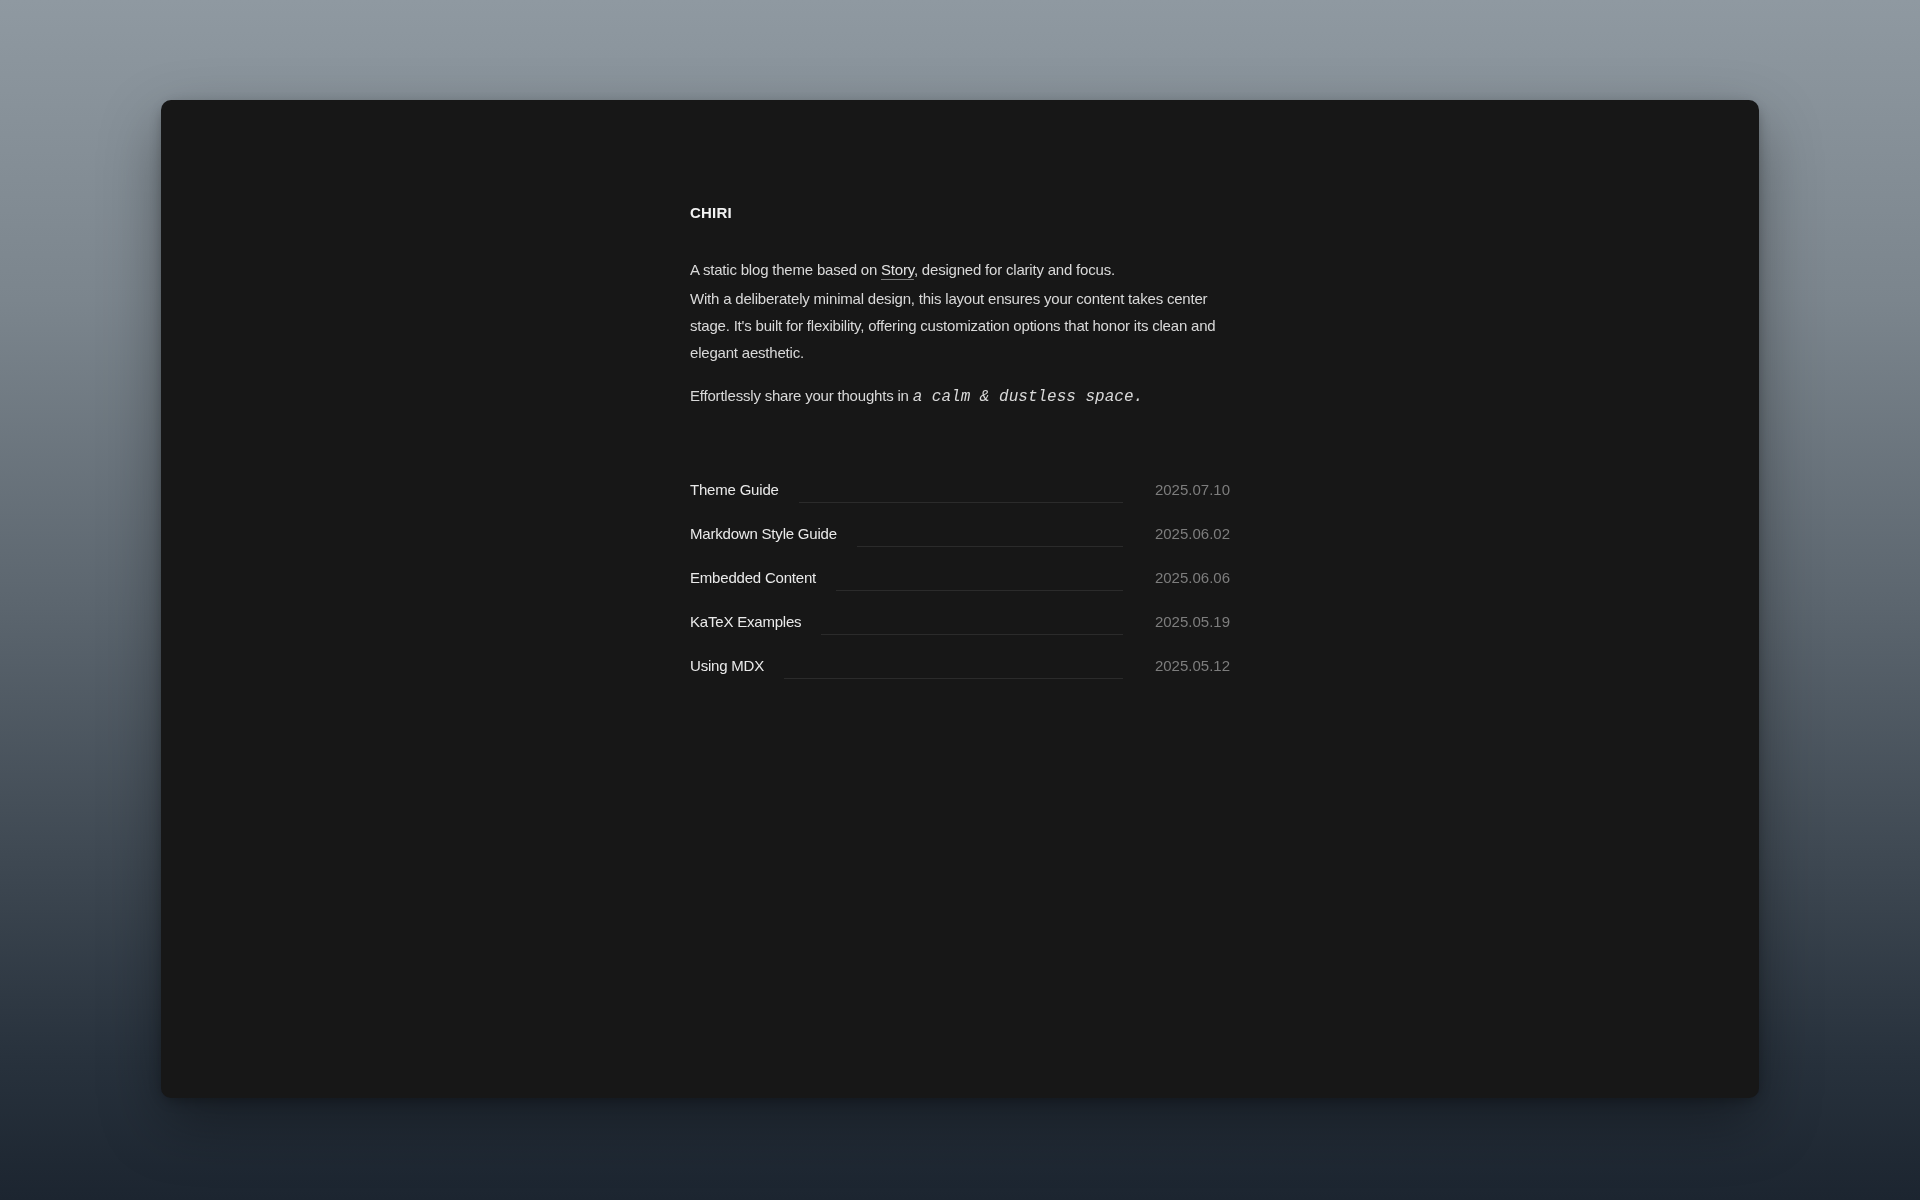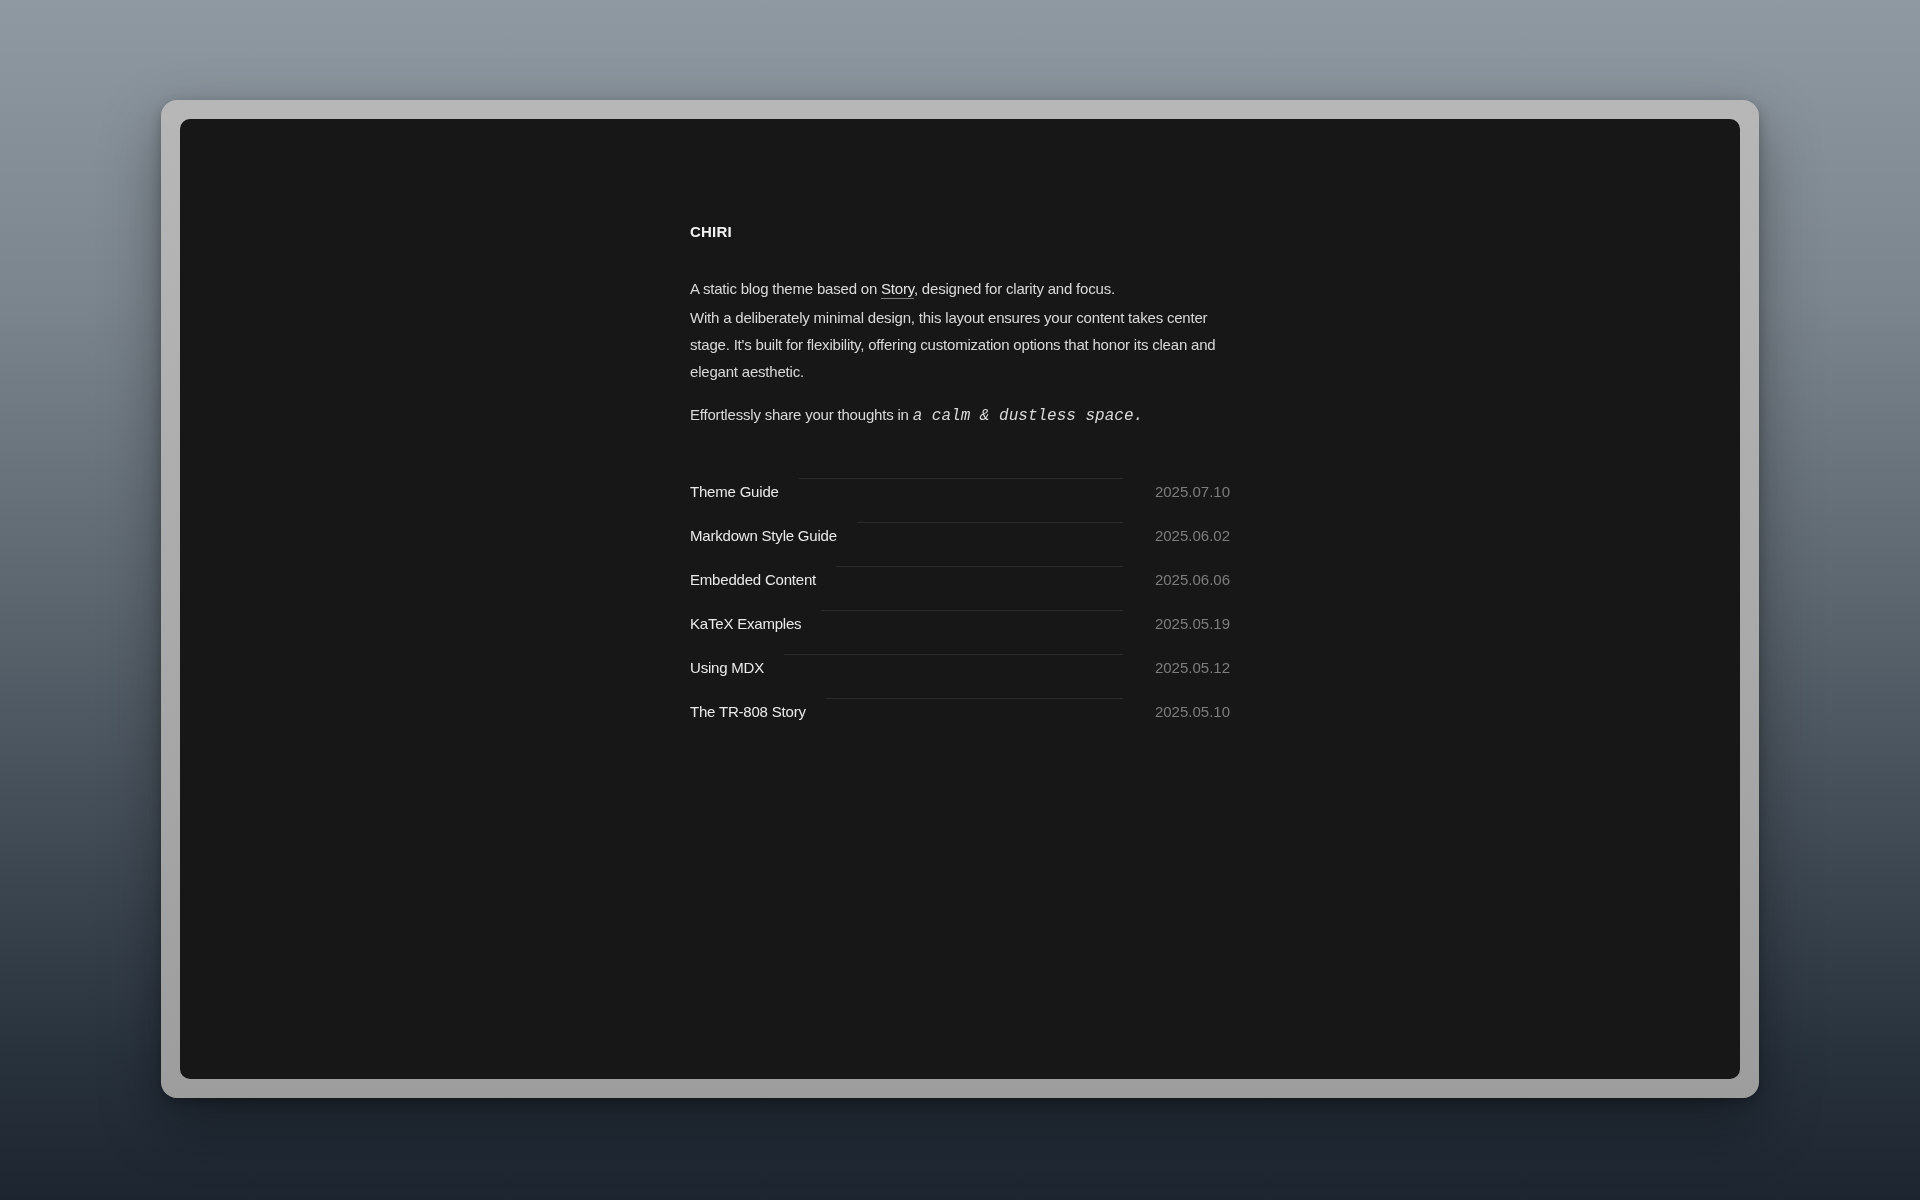--- a/index.html
+++ b/index.html
@@ -6,21 +6,21 @@
   html, body { width: 1920px; height: 1200px; overflow: hidden; }
   body {
     font-family: "Liberation Sans", "DejaVu Sans", sans-serif;
     background: linear-gradient(180deg,
       #8f99a1 0%, #7b858d 25%, #5c666f 50%, #3e4852 72%, #28323d 88%, #1c2530 100%);
   }
   .device-frame {
     position: absolute;
     left: 161px; top: 100px;
     width: 1598px; height: 998px;
-    padding: 19px;
+    padding: 0;
     border-radius: 16px;
     background: linear-gradient(180deg, #b7b7b7 0%, #a9a9a9 55%, #9d9d9d 100%);
     box-shadow: 0 24px 60px rgba(0,0,0,0.35), 0 4px 12px rgba(0,0,0,0.25);
   }
   .screen {
     width: 100%; height: 100%;
     background: #171717;
     border-radius: 10px;
     overflow: hidden;
   }
@@ -54,21 +54,21 @@
   }
   .fancy-italic {
     font-family: Liberation Mono, monospace;
     font-style: italic;
     font-size: 16px;
     letter-spacing: 0;
   }
   .post-list { margin-top: 48px; list-style: none; }
   .post-row {
     display: flex;
-    align-items: flex-start;
+    align-items: flex-end;
     height: 44px;
     cursor: pointer;
   }
   .post-title {
     flex: 0 0 auto;
     color: #eaeaea;
     white-space: nowrap;
   }
   .post-leader {
     flex: 1 1 auto;
@@ -119,22 +119,17 @@
         <li class="post-row">
           <span class="post-title">KaTeX Examples</span>
           <span class="post-leader"></span>
           <span class="post-date">2025.05.19</span>
         </li>
         <li class="post-row">
           <span class="post-title">Using MDX</span>
           <span class="post-leader"></span>
           <span class="post-date">2025.05.12</span>
         </li>
-        <li class="post-row">
-          <span class="post-title">The TR-808 Story</span>
-          <span class="post-leader"></span>
-          <span class="post-date">2025.05.10</span>
-        </li>
       </ul>
 
     </div>
   </div>
 </div>
 
 </body></html>

